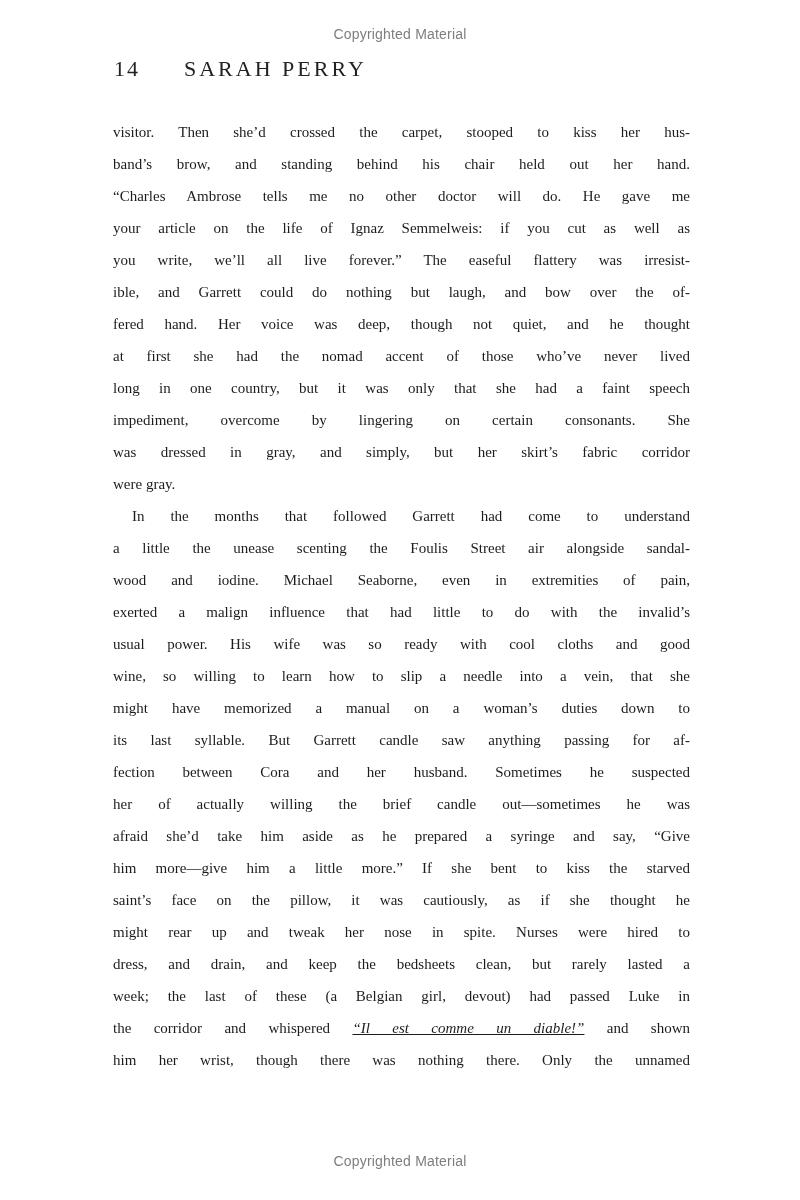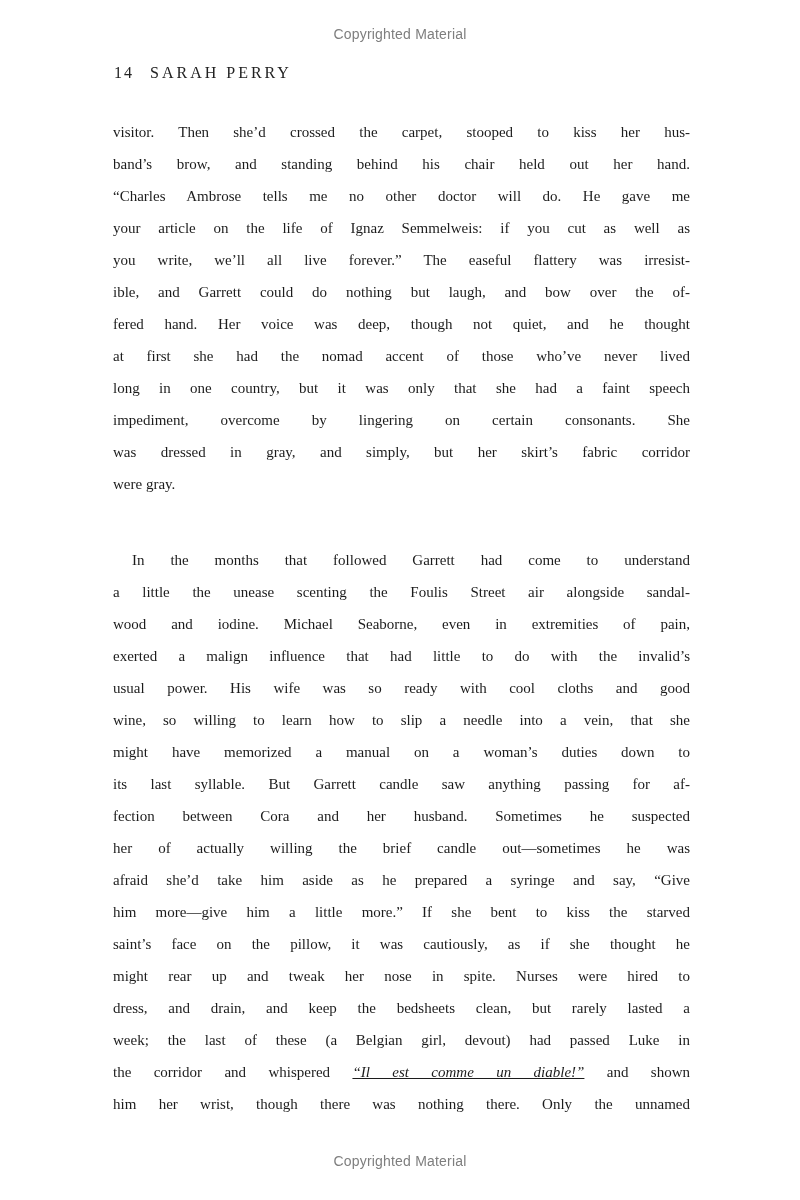--- a/index.html
+++ b/index.html
@@ -31,50 +31,50 @@
     font-weight: normal;
     font-size: 14px;
     color: var(--copyright-color);
     letter-spacing: 0.2px;
   }
   .copyright.top { top: 26px; }
   .copyright.bottom { top: 1153px; }
   .running-head {
     position: absolute;
     left: 114px;
-    top: 64px;
+    top: 56px;
     display: flex;
     align-items: center;
     color: var(--header-color);
-    font-size: 16px;
+    font-size: 22px;
   }
   .running-head .pagenum {
     letter-spacing: 2px;
     font-variant-numeric: oldstyle-nums;
   }
   .running-head .author {
-    margin-left: 16px;
+    margin-left: 44px;
     letter-spacing: 3px;
   }
   .body-text {
     position: absolute;
     left: 113px;
     top: 116px;
     width: 577px;
     color: var(--text-color);
     font-size: 15px;
     line-height: 32px;
   }
   .line {
     text-align: justify;
     text-align-last: justify;
     white-space: normal;
   }
   .line.flush { text-align-last: left; }
-  .line.indent { text-indent: 19px; margin-top: 44px; }
+  .line.indent { text-indent: 19px; }
   .line i { font-style: italic; text-decoration: underline; }
 </style>
 </head>
 <body>
 
 <div class="page">
   <div class="copyright top">Copyrighted Material</div>
 
   <div class="running-head">
     <span class="pagenum">14</span>

